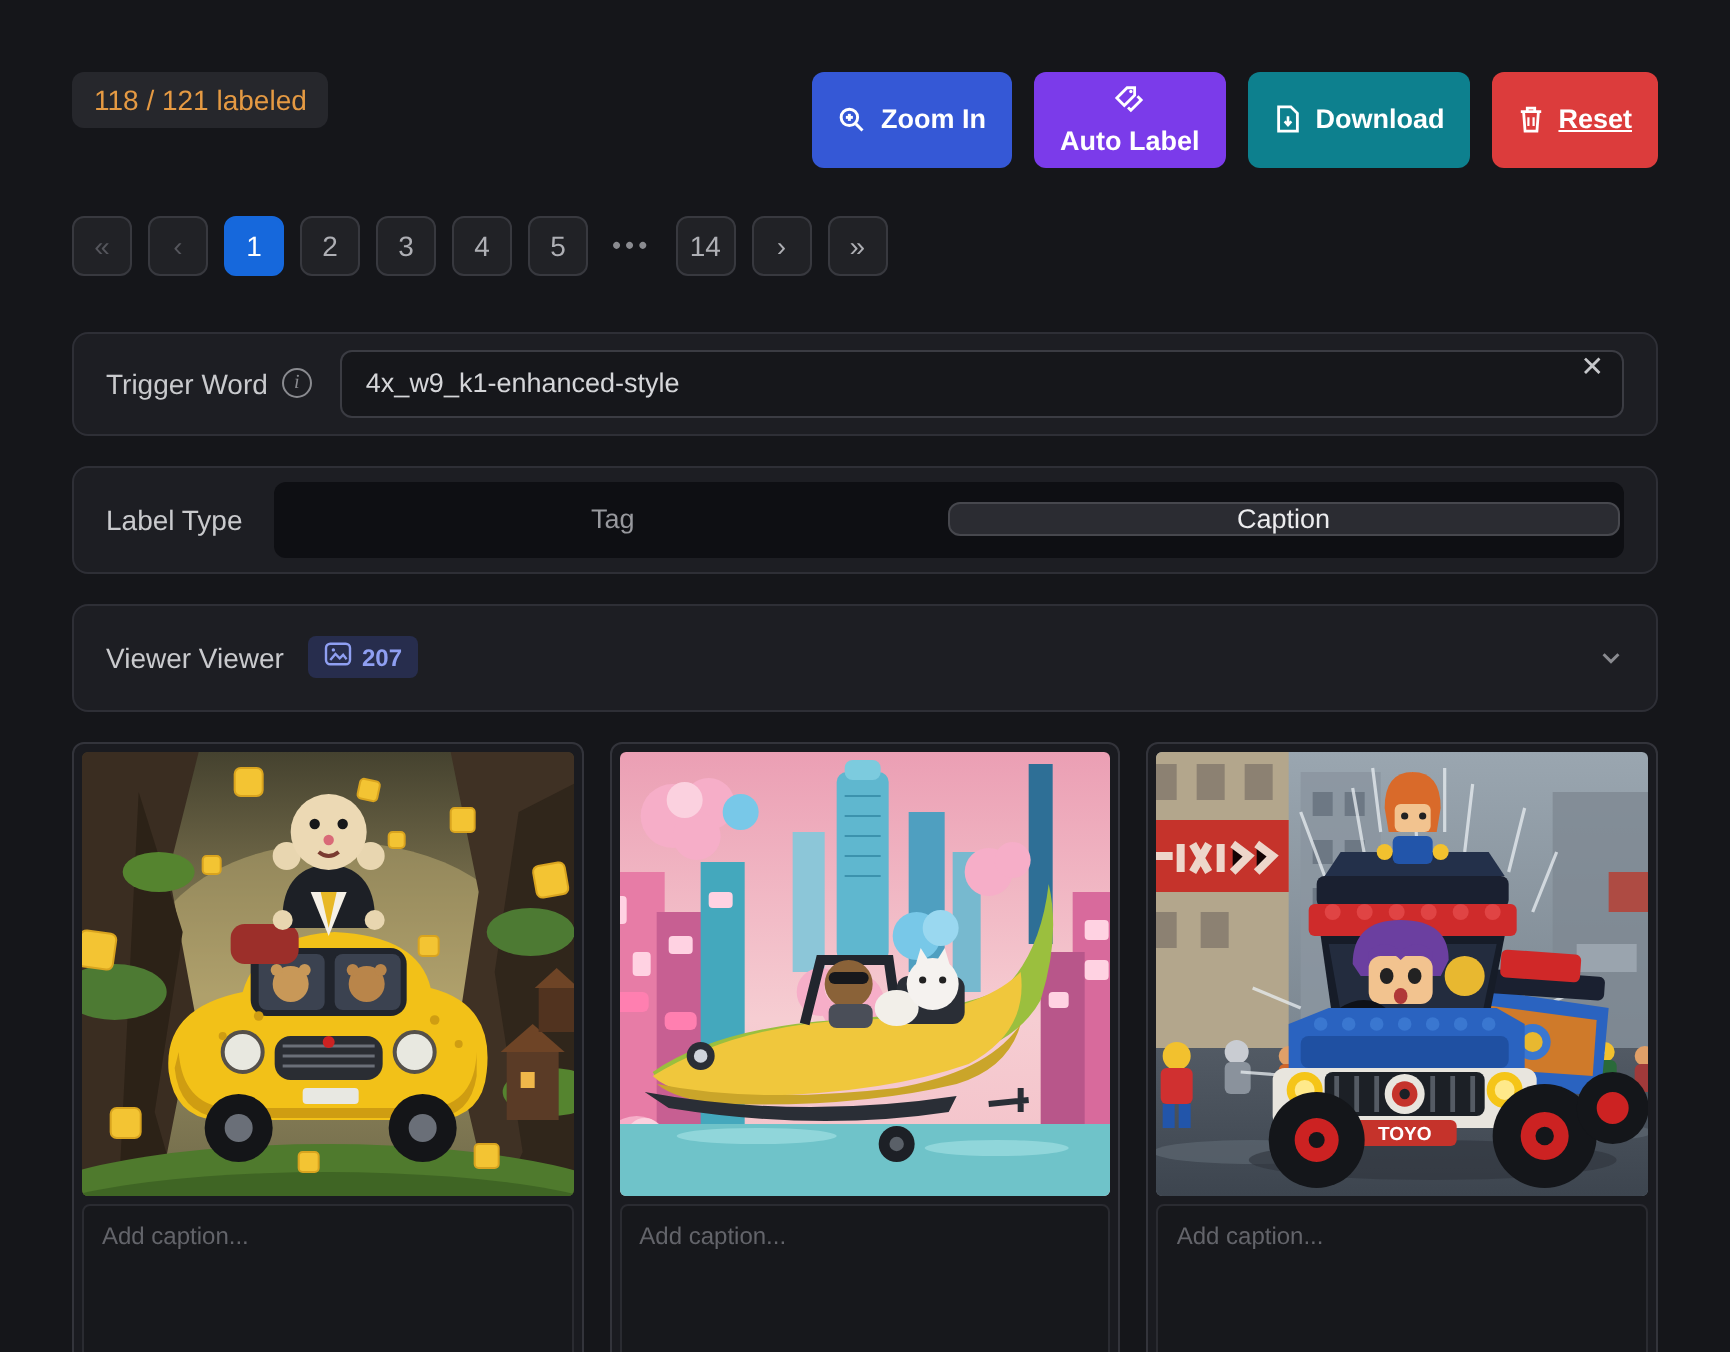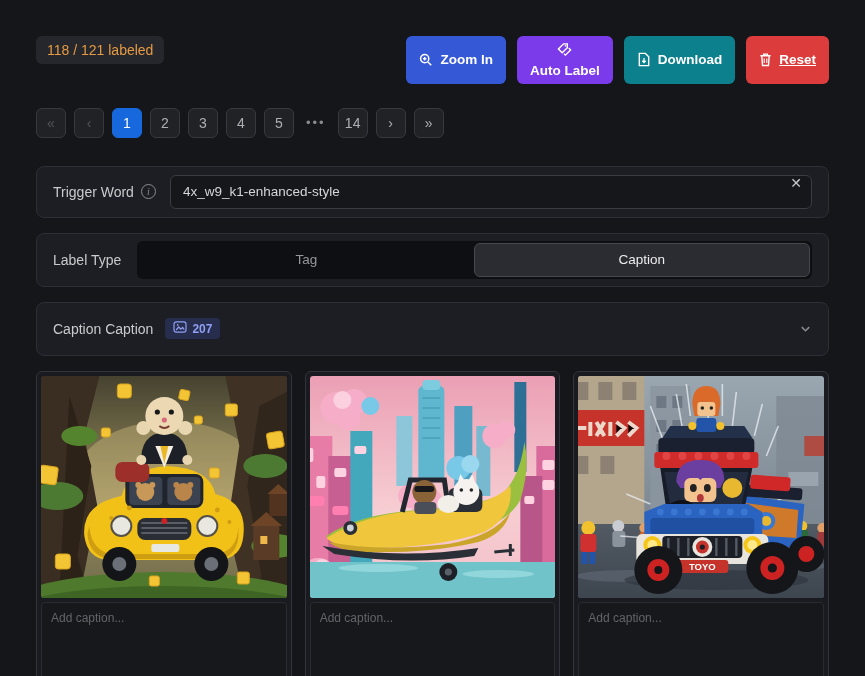--- a/index.html
+++ b/index.html
@@ -37,21 +37,21 @@
                color:#8a8b90; font-size:10px; align-items:center; justify-content:center;
                margin-left:7px; font-style:italic; font-family:"Liberation Serif", serif; }
   .trigger-input-wrap { flex:1; margin-left:14px; position:relative; display:flex; }
   .trigger-input { width:100%; height:34px; background:#16171b; border:1px solid #3b3c43; border-radius:6px;
                    color:#d5d6d9; font-size:13.5px; padding:0 34px 0 12px; outline:none;
                    font-family:"Liberation Sans", sans-serif; }
   .clear-x { position:absolute; right:10px; color:#c6c7cb; font-size:14px; cursor:pointer; }
 
   .panel-labeltype { height:54px; }
   .segmented { flex:1; margin-left:16px; height:38px; background:#0e0f13; border-radius:6px;
-               display:flex; padding:2px; }
+               display:flex; padding:2px;align-items:center; }
   .segment { flex:1; display:flex; align-items:center; justify-content:center; font-size:13.5px;
              color:#97989d; border-radius:6px; cursor:pointer; }
   .segment.selected { background:#2b2c32; border:1px solid #47484e; color:#ececee; }
 
   .panel-viewer { height:54px; justify-content:flex-start; }
   .viewer-badge { display:inline-flex; align-items:center; gap:5px; background:#272d4d; color:#8f9ff2;
                   font-size:12px; font-weight:bold; padding:3px 8px; border-radius:4px; margin-left:12px; }
   .viewer-spacer { flex:1; }
   .chevron { color:#8a8b90; display:flex; cursor:pointer; }
 
@@ -147,21 +147,21 @@
 
   <div class="panel panel-labeltype">
     <span class="panel-label">Label Type</span>
     <div class="segmented">
       <div class="segment">Tag</div>
       <div class="segment selected">Caption</div>
     </div>
   </div>
 
   <div class="panel panel-viewer">
-    <span class="panel-label">Caption Caption</span>
+    <span class="panel-label">Viewer Viewer</span>
     <span class="viewer-badge">
       <span>
         <svg width="14" height="12" viewBox="0 0 16 14" fill="none" stroke="#8f9ff2" stroke-width="1.4">
           <rect x="1" y="1" width="14" height="12" rx="2.5"></rect>
           <path d="M3.5 10.5 L6.5 7 L9 9.5 L11 7.5 L13 10"></path>
           <circle cx="5.3" cy="4.6" r="1" fill="#8f9ff2" stroke="none"></circle>
         </svg>
       </span>
       <span>207</span>
     </span>

